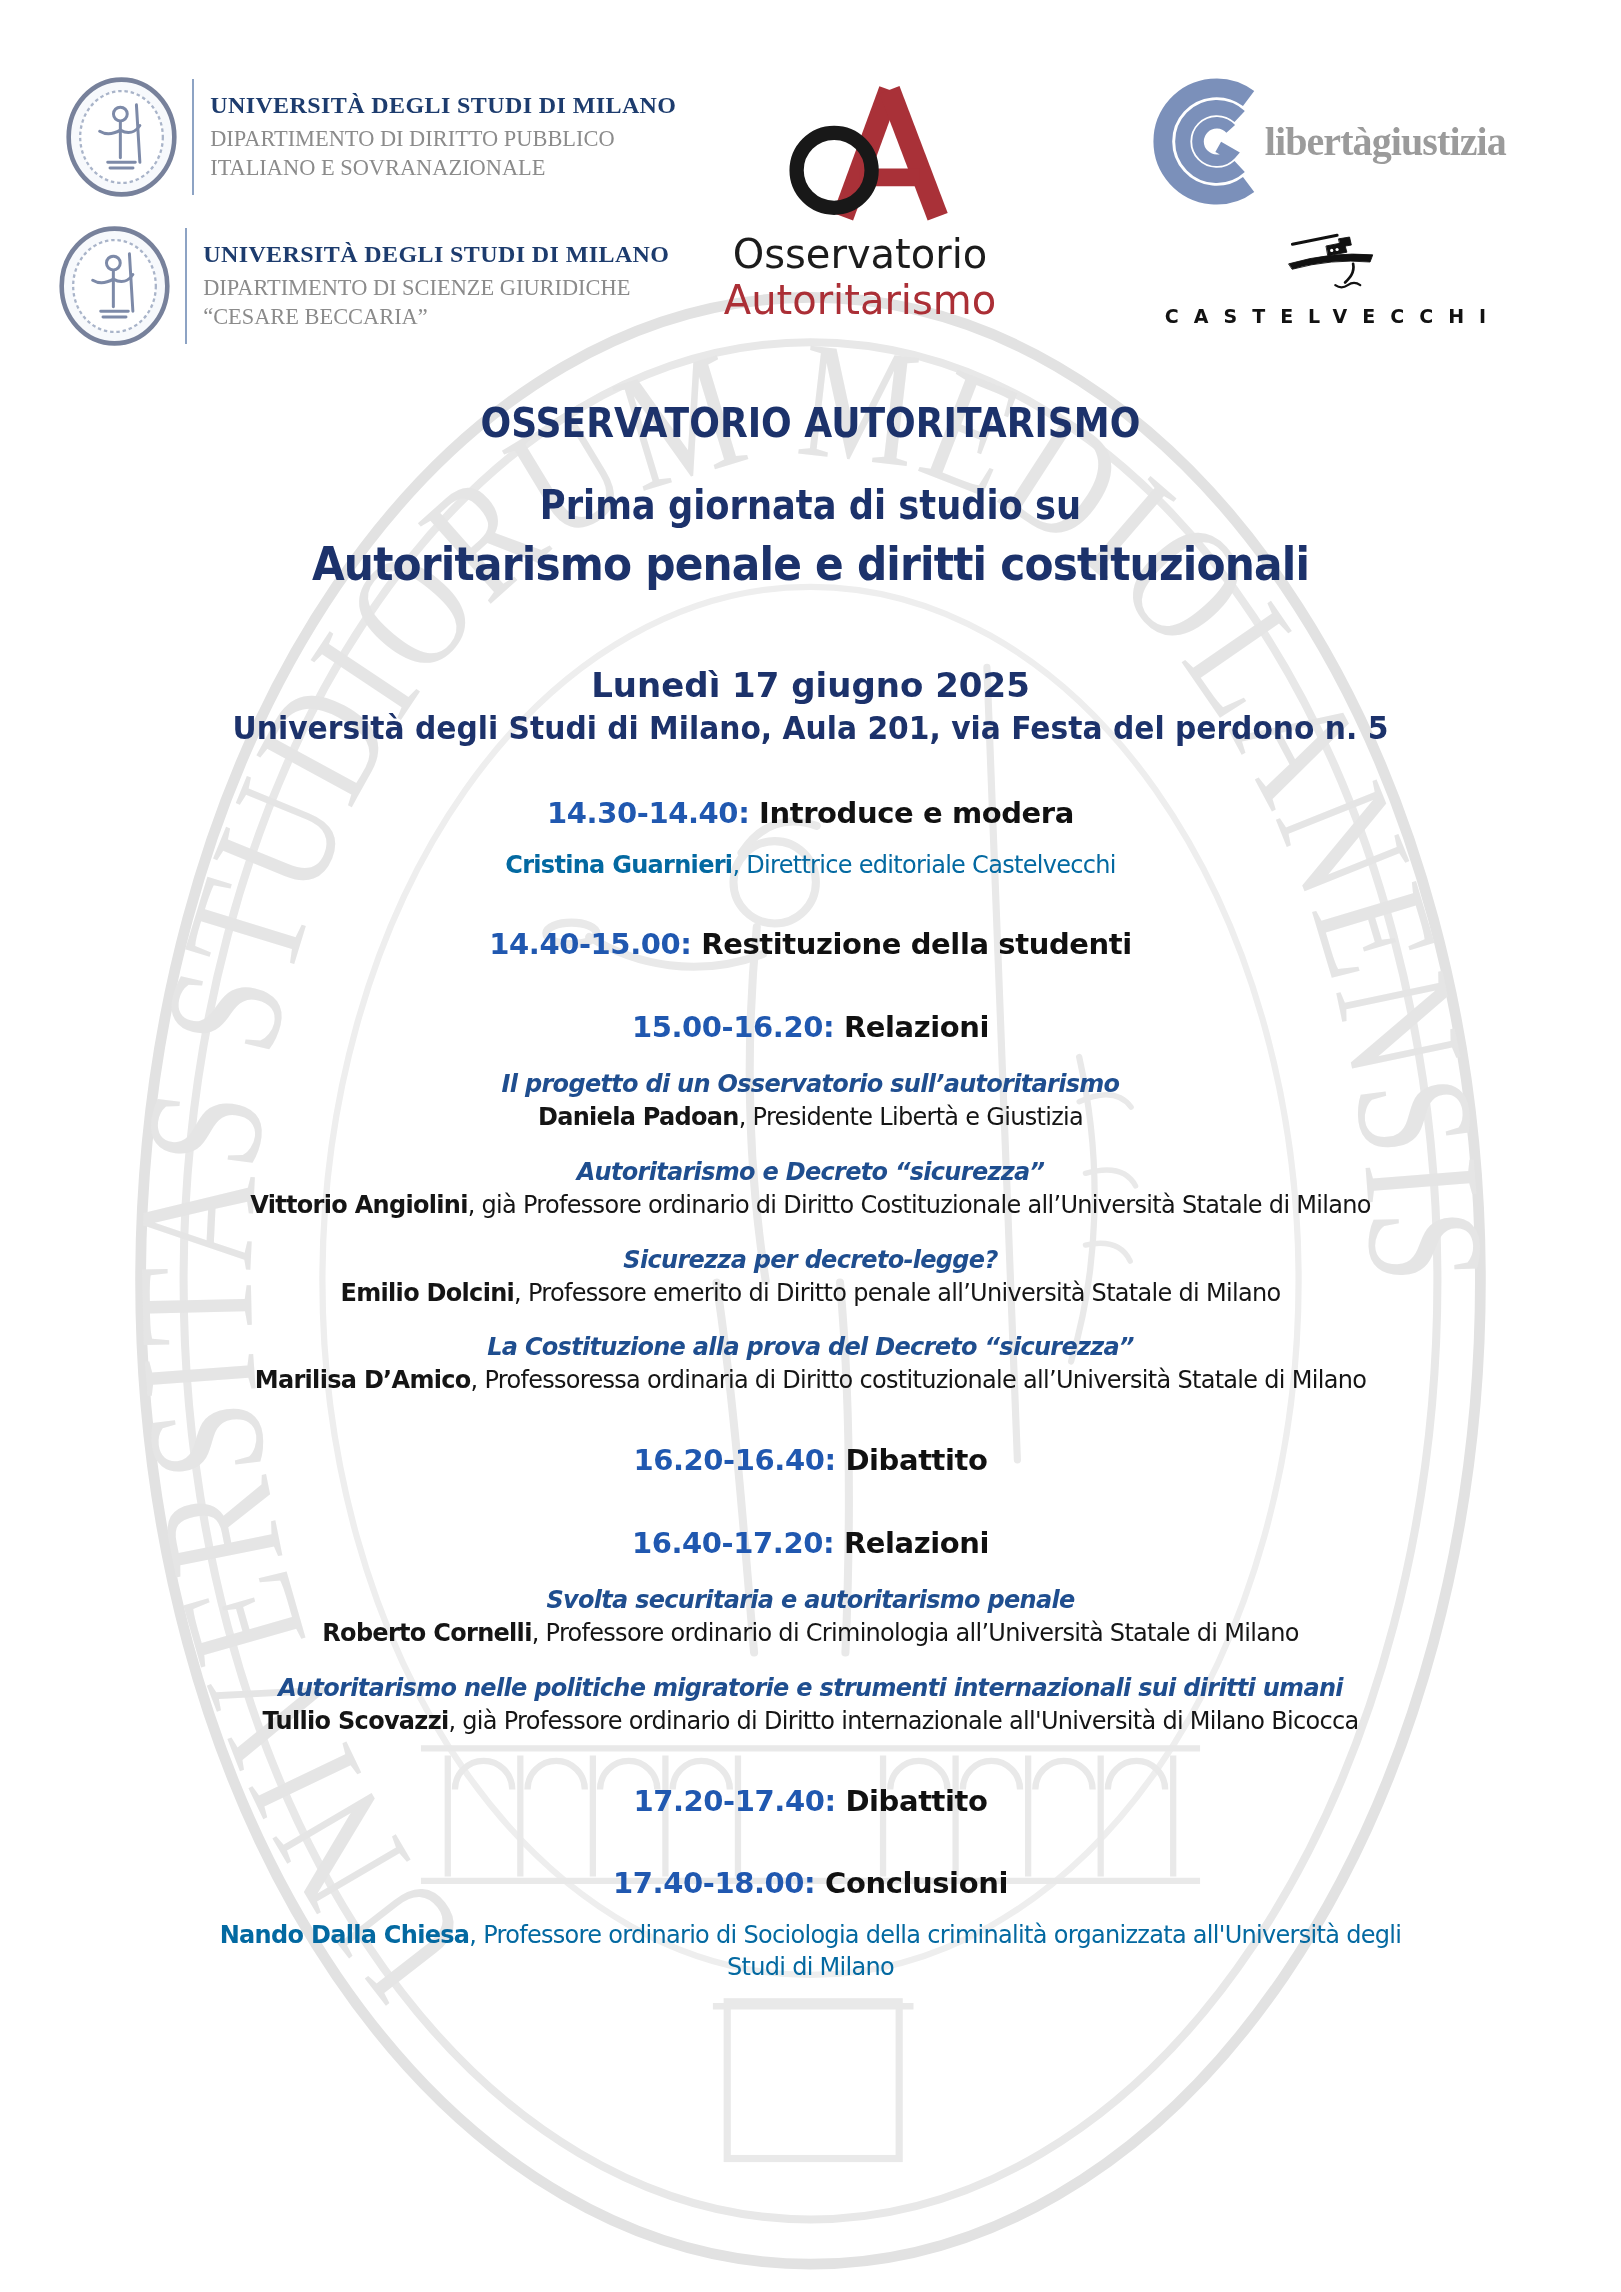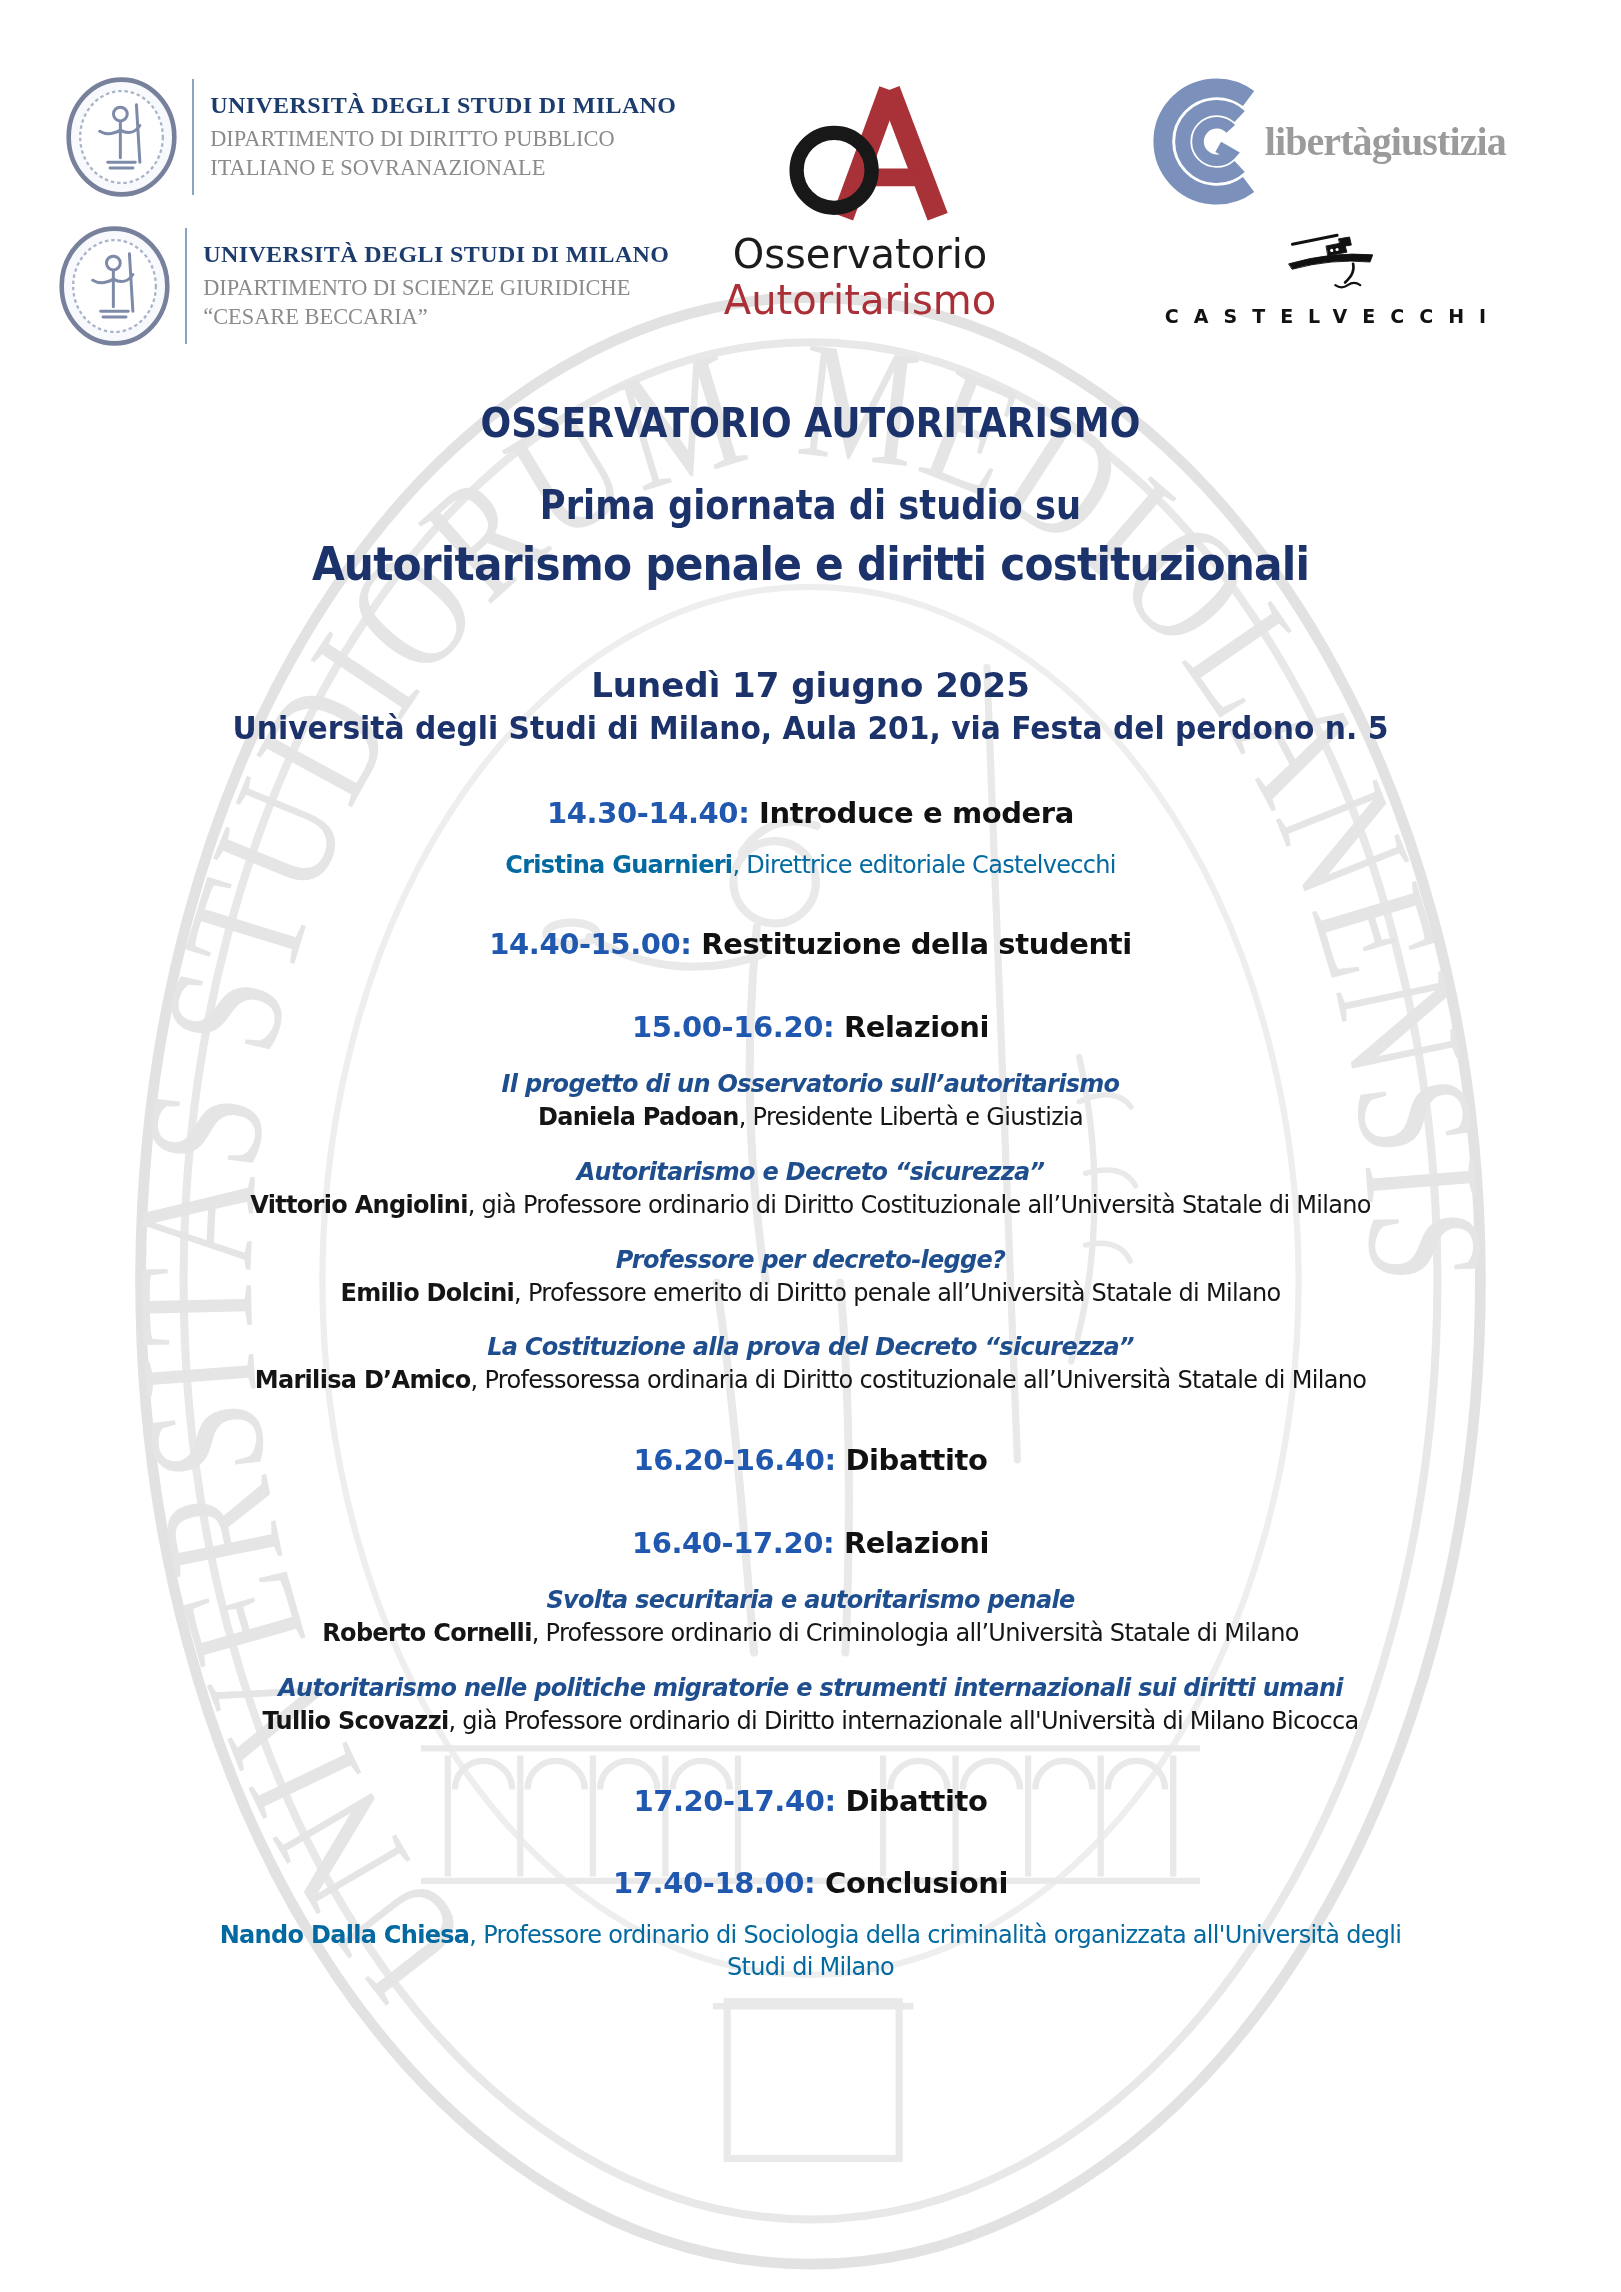--- a/index.html
+++ b/index.html
@@ -189,21 +189,21 @@
       <div class="row-session"><span class="time">15.00-16.20:</span> <span class="label">Relazioni</span></div>
       <div class="row-talk">
         <div class="talk-title">Il progetto di un Osservatorio sull’autoritarismo</div>
         <div class="speaker"><span class="name">Daniela Padoan</span><span class="rest">, Presidente Libertà e Giustizia</span></div>
       </div>
       <div class="row-talk">
         <div class="talk-title">Autoritarismo e Decreto “sicurezza”</div>
         <div class="speaker"><span class="name">Vittorio Angiolini</span><span class="rest">, già Professore ordinario di Diritto Costituzionale all’Università Statale di Milano</span></div>
       </div>
       <div class="row-talk">
-        <div class="talk-title">Professore per decreto-legge?</div>
+        <div class="talk-title">Sicurezza per decreto-legge?</div>
         <div class="speaker"><span class="name">Emilio Dolcini</span><span class="rest">, Professore emerito di Diritto penale all’Università Statale di Milano</span></div>
       </div>
       <div class="row-talk">
         <div class="talk-title">La Costituzione alla prova del Decreto “sicurezza”</div>
         <div class="speaker"><span class="name">Marilisa D’Amico</span><span class="rest">, Professoressa ordinaria di Diritto costituzionale all’Università Statale di Milano</span></div>
       </div>
       <div class="row-session"><span class="time">16.20-16.40:</span> <span class="label">Dibattito</span></div>
       <div class="row-session"><span class="time">16.40-17.20:</span> <span class="label">Relazioni</span></div>
       <div class="row-talk">
         <div class="talk-title">Svolta securitaria e autoritarismo penale</div>

